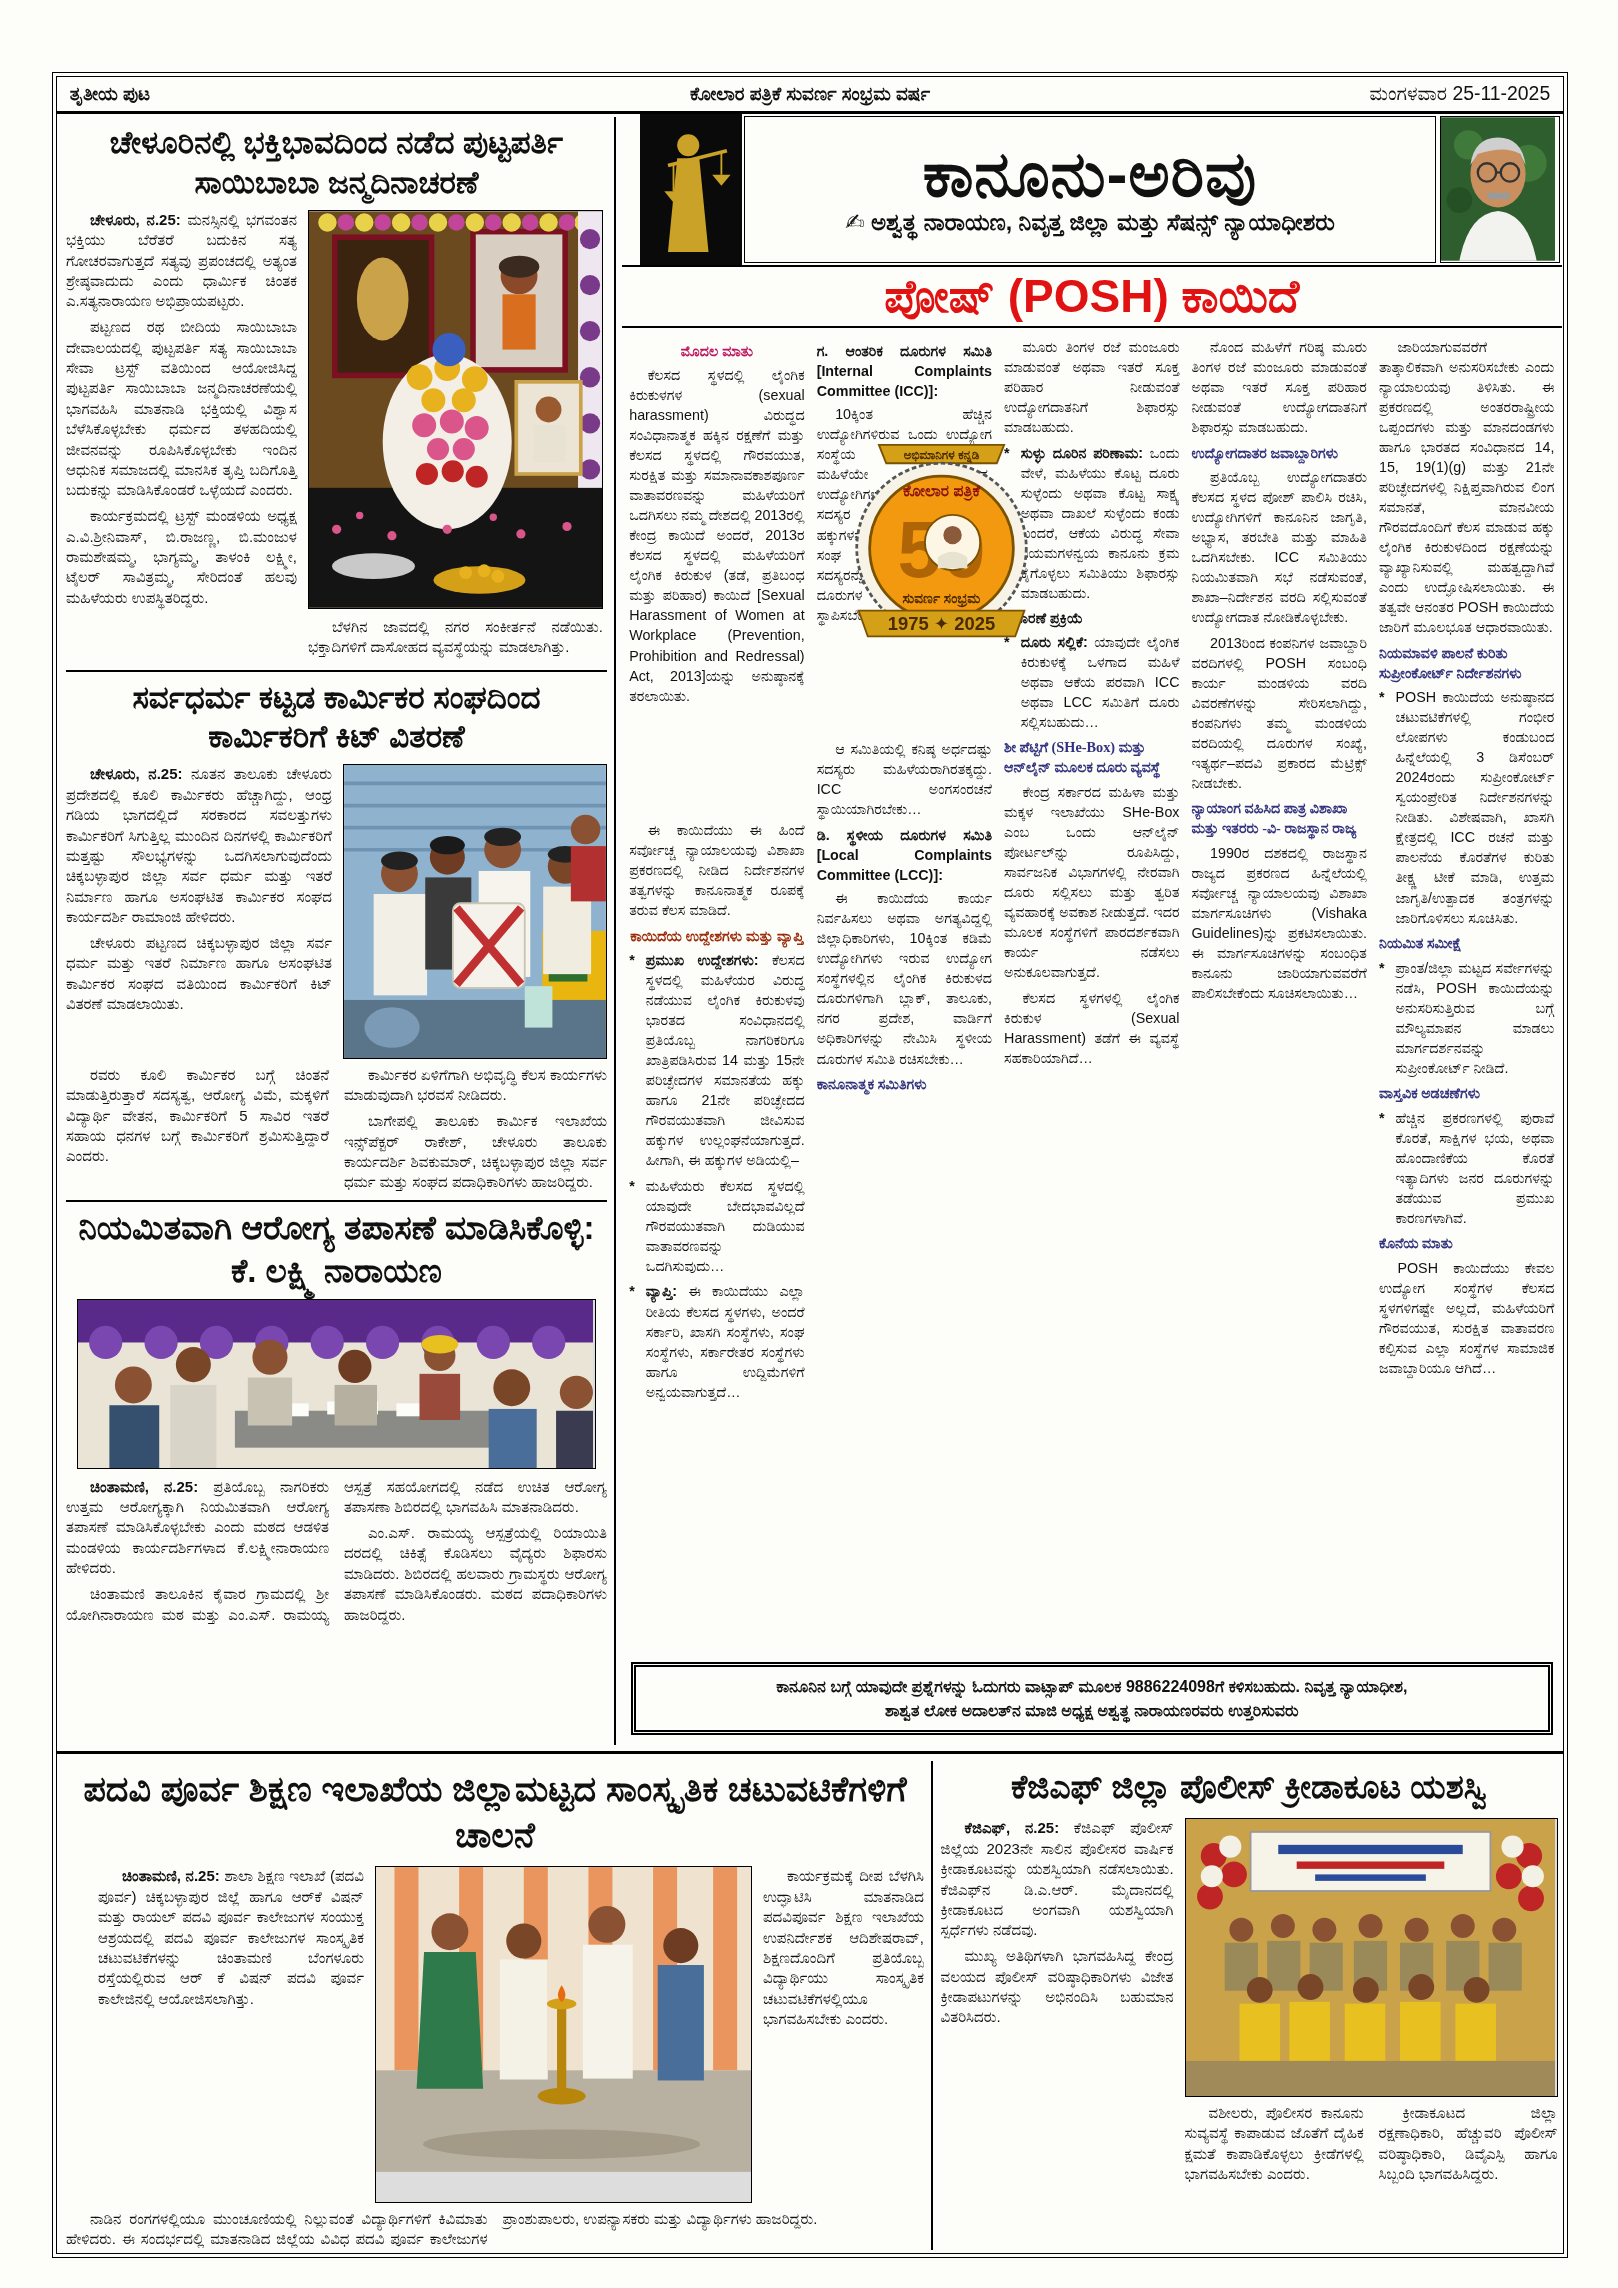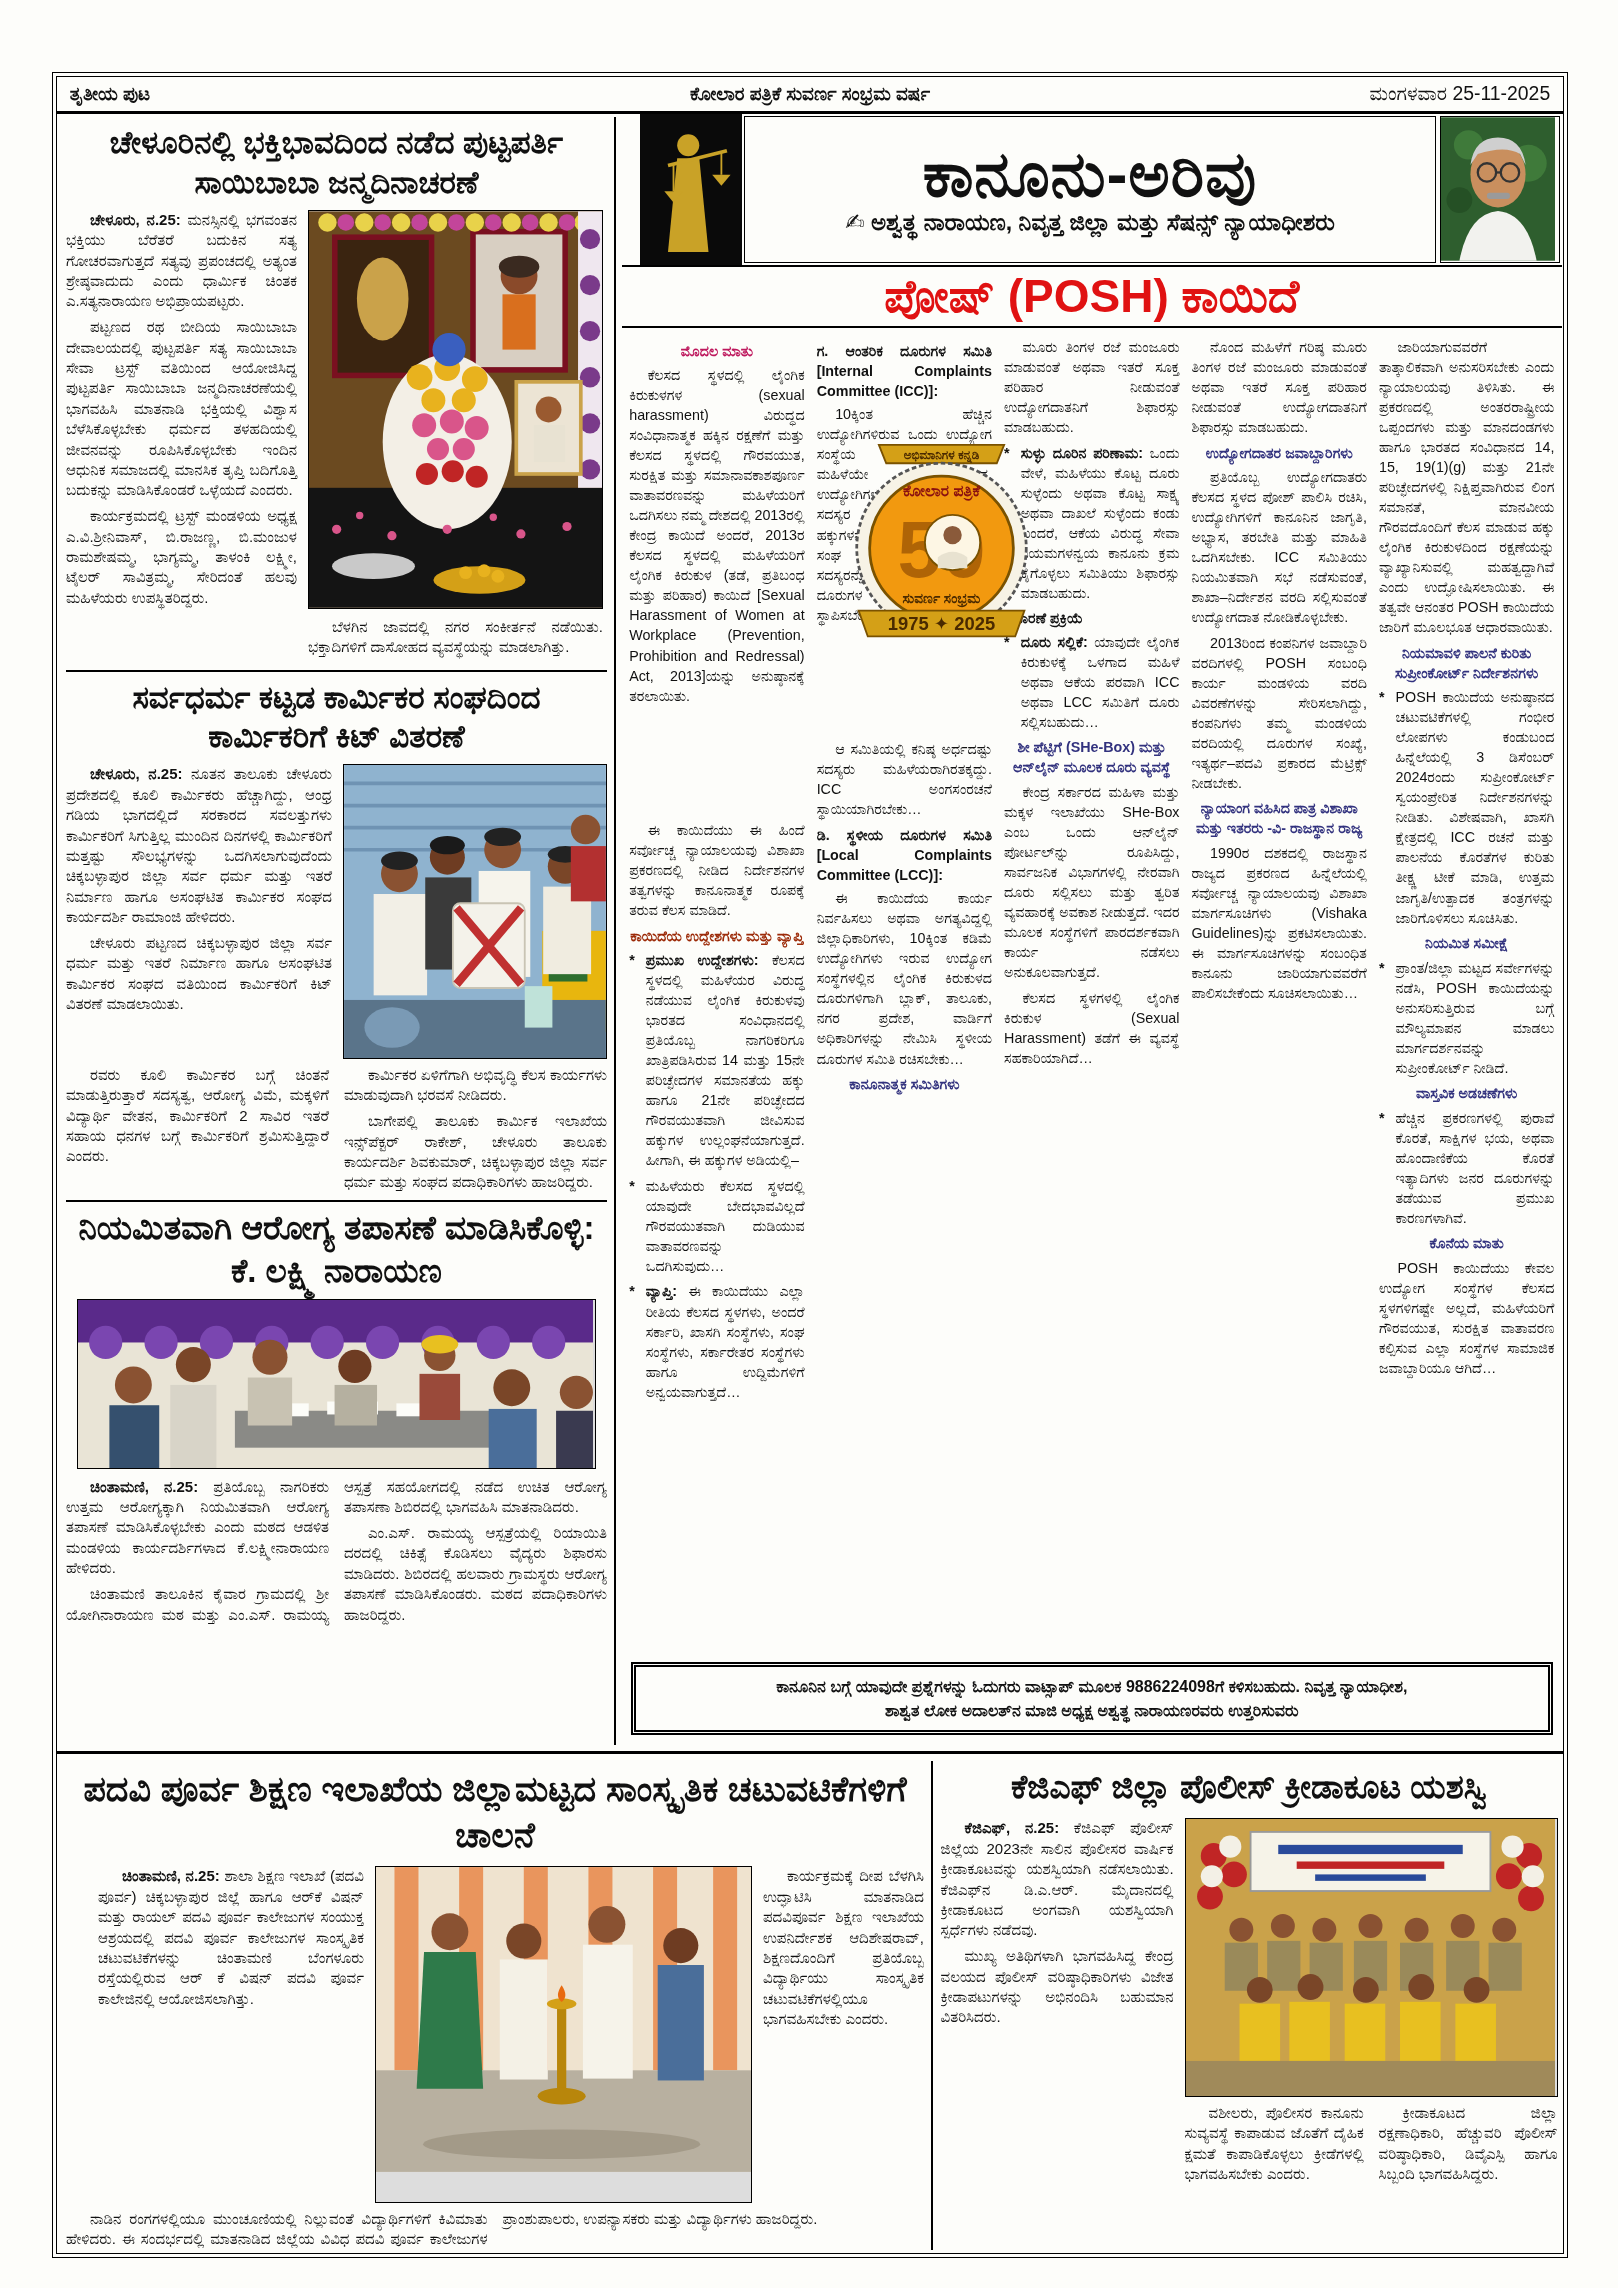--- a/index.html
+++ b/index.html
@@ -37,21 +37,21 @@
   .posh{position:absolute;left:565px;top:0px;width:940px;height:1634px;overflow:hidden;}
   .masthead{display:flex;height:151px;border-bottom:2.8px solid #000;padding-left:18px;}
   .mast-center{flex:1;display:flex;flex-direction:column;align-items:center;justify-content:center;border:1.8px solid #000;margin:1.8px;}
   .mast-title{font-weight:bold;font-size:63px;letter-spacing:0.9px;line-height:1.0;}
   .mast-byline{font-weight:bold;font-size:23px;margin-top:3px;}
   .red-head{height:59px;line-height:59px;text-align:center;font-weight:bold;font-size:46px;border-bottom:2.8px solid #000;}
   .posh-cols{position:relative;display:flex;gap:12px;padding:9.2px 7.4px 0;height:1327px;overflow:hidden;box-sizing:border-box;}
   .posh-col{flex:1;font-size:14.3px;line-height:1.4;text-align:justify;}
   .posh-col .p{margin:0 0 5.5px;text-indent:18.5px;}
   .posh-col .hm{font-weight:bold;text-align:center;margin:3.7px 0 4.6px;}
-  .posh-col .hn{font-weight:bold;text-align:center;margin:4.6px 0 4.6px;}
+  .posh-col .hn{font-weight:bold;text-align:left;margin:4.6px 0 4.6px;font-family:Liberation Serif, serif;}
   .posh-col .hb{font-weight:bold;margin:3.7px 0 3.7px;}
   .posh-col .bul{display:flex;margin:0 0 5.5px;}
   .posh-col .bul .star{flex:none;width:16.6px;font-weight:bold;}
   .posh-col .bul .bt{flex:1;}
   .posh-col .sp{height:109px;}
   .emblem{position:absolute;left:220px;top:111px;width:199px;height:218px;}
   .contact{margin:7.4px 9.2px 0;border:5.5px double #000;text-align:center;font-weight:bold;font-size:16px;line-height:1.5;padding:7.4px 9.2px;}
 
   .vrule2{width:1.8px;background:#000;margin:0 7.4px;flex:none;}
   .bhl{font-weight:bold;font-size:35px;line-height:1.3;text-align:center;padding:5.5px 3.7px 9.2px;}
@@ -206,21 +206,21 @@
                     <rect x="246" y="88" width="38" height="60" fill="#b33030"></rect>
                   <rect x="118" y="150" width="78" height="92" rx="8" fill="#f4f2ea" stroke="#c9c4b4" stroke-width="2"></rect>
                   <path d="M122 155 L192 238 M192 155 L122 238" stroke="#c03030" stroke-width="9" fill="none"></path>
                   <rect x="0" y="255" width="284" height="63" fill="#5a748a"></rect>
                   <ellipse cx="52" cy="285" rx="30" ry="22" fill="#7a9ab5"></ellipse>
                   <rect x="196" y="240" width="30" height="45" fill="#bfe2d9"></rect>
                 </svg>
               </div>
             </div>
             <div class="twocol" style="margin-top:5.5px;">
-                <div class="para">ರವರು ಕೂಲಿ ಕಾರ್ಮಿಕರ ಬಗ್ಗೆ ಚಿಂತನೆ ಮಾಡುತ್ತಿರುತ್ತಾರೆ ಸದಸ್ಯತ್ವ, ಆರೋಗ್ಯ ವಿಮೆ, ಮಕ್ಕಳಿಗೆ ವಿದ್ಯಾರ್ಥಿ ವೇತನ, ಕಾರ್ಮಿಕರಿಗೆ 2 ಸಾವಿರ ಇತರೆ ಸಹಾಯ ಧನಗಳ ಬಗ್ಗೆ ಕಾರ್ಮಿಕರಿಗೆ ಶ್ರಮಿಸುತ್ತಿದ್ದಾರೆ ಎಂದರು.</div>
+                <div class="para">ರವರು ಕೂಲಿ ಕಾರ್ಮಿಕರ ಬಗ್ಗೆ ಚಿಂತನೆ ಮಾಡುತ್ತಿರುತ್ತಾರೆ ಸದಸ್ಯತ್ವ, ಆರೋಗ್ಯ ವಿಮೆ, ಮಕ್ಕಳಿಗೆ ವಿದ್ಯಾರ್ಥಿ ವೇತನ, ಕಾರ್ಮಿಕರಿಗೆ 5 ಸಾವಿರ ಇತರೆ ಸಹಾಯ ಧನಗಳ ಬಗ್ಗೆ ಕಾರ್ಮಿಕರಿಗೆ ಶ್ರಮಿಸುತ್ತಿದ್ದಾರೆ ಎಂದರು.</div>
                 <div class="para">ಕಾರ್ಮಿಕರ ಏಳಿಗೆಗಾಗಿ ಅಭಿವೃದ್ಧಿ ಕೆಲಸ ಕಾರ್ಯಗಳು ಮಾಡುವುದಾಗಿ ಭರವಸೆ ನೀಡಿದರು.</div>
                 <div class="para">ಬಾಗೇಪಲ್ಲಿ ತಾಲೂಕು ಕಾರ್ಮಿಕ ಇಲಾಖೆಯ ಇನ್ಸ್‌ಪೆಕ್ಟರ್ ರಾಕೇಶ್, ಚೇಳೂರು ತಾಲೂಕು ಕಾರ್ಯದರ್ಶಿ ಶಿವಕುಮಾರ್, ಚಿಕ್ಕಬಳ್ಳಾಪುರ ಜಿಲ್ಲಾ ಸರ್ವ ಧರ್ಮ ಮತ್ತು ಸಂಘದ ಪದಾಧಿಕಾರಿಗಳು ಹಾಜರಿದ್ದರು.</div>
               </div>
             <div class="art-rule"></div>
           </div>
 
           <div>
             <div class="headline1" style="font-size:33px;">ನಿಯಮಿತವಾಗಿ ಆರೋಗ್ಯ ತಪಾಸಣೆ ಮಾಡಿಸಿಕೊಳ್ಳಿ: ಕೆ. ಲಕ್ಷ್ಮಿ ನಾರಾಯಣ</div>
             <div class="photo-frame" style="width:517px;margin:0 auto;">
               <svg width="515" height="168" viewBox="0 0 558 182">

